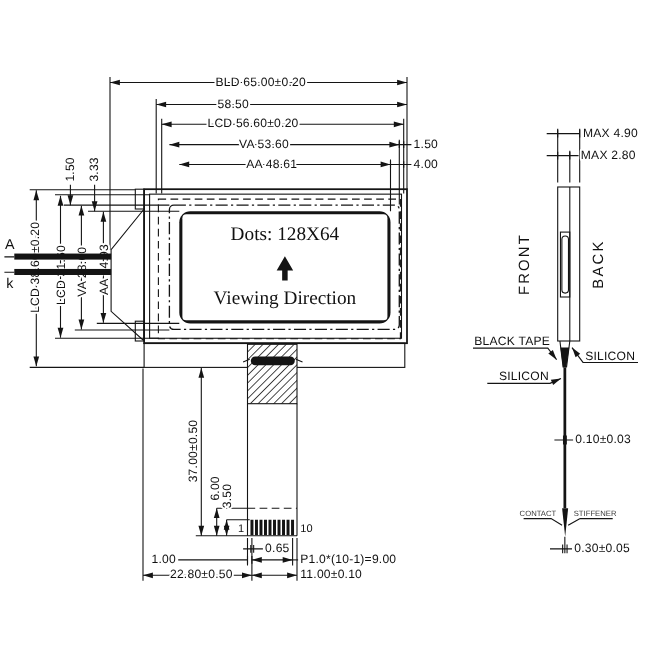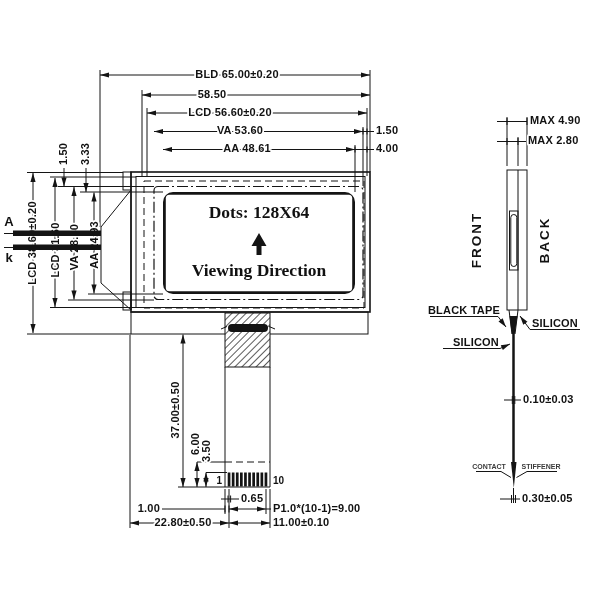--- a/index.html
+++ b/index.html
@@ -1,17 +1,17 @@
 <!DOCTYPE html>
 <html><head>
 <meta charset="utf-8">
 <style>
   html,body{margin:0;padding:0;background:#fff;}
   #stage{position:relative;width:600px;height:600px;background:#fff;overflow:hidden;
-         font-family:"Liberation Sans",sans-serif;font-weight:bold;}
+         font-family:"Liberation Sans",sans-serif;}
   svg{display:block}
   .ln{stroke:#141414;stroke-width:1;fill:none;}
   .ln2{stroke:#141414;stroke-width:1.6;fill:none;}
   .fillb{fill:#141414;stroke:none;}
   .dashed{stroke:#141414;stroke-width:1;fill:none;stroke-dasharray:7 4;}
   .dashdot{stroke:#141414;stroke-width:1.2;fill:none;stroke-dasharray:11 3 2 3;}
   .dt{font-family:"Liberation Sans",sans-serif;font-size:11px;fill:#111;
       paint-order:stroke;stroke:#fff;stroke-width:3.5px;stroke-linejoin:round;letter-spacing:.2px;}
   .serif{font-family:"Liberation Serif",serif;font-size:17.5px;fill:#111;}
   .small{font-family:"Liberation Sans",sans-serif;font-size:7px;fill:#3a3a3a;

